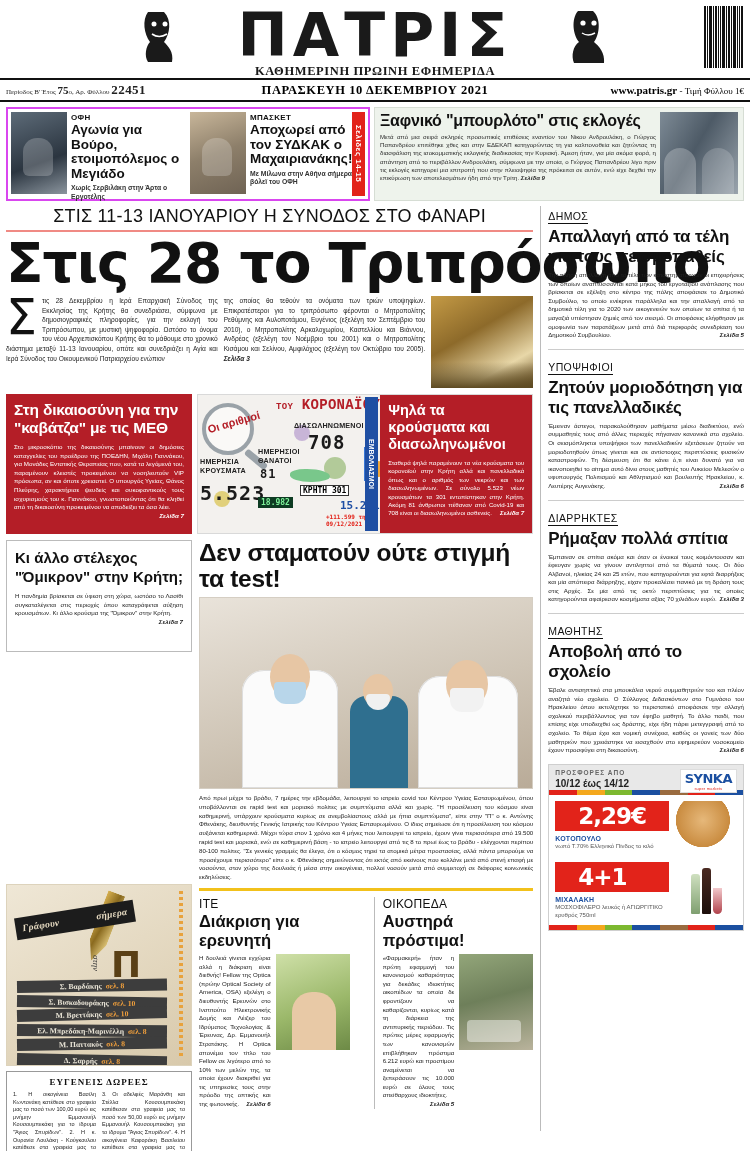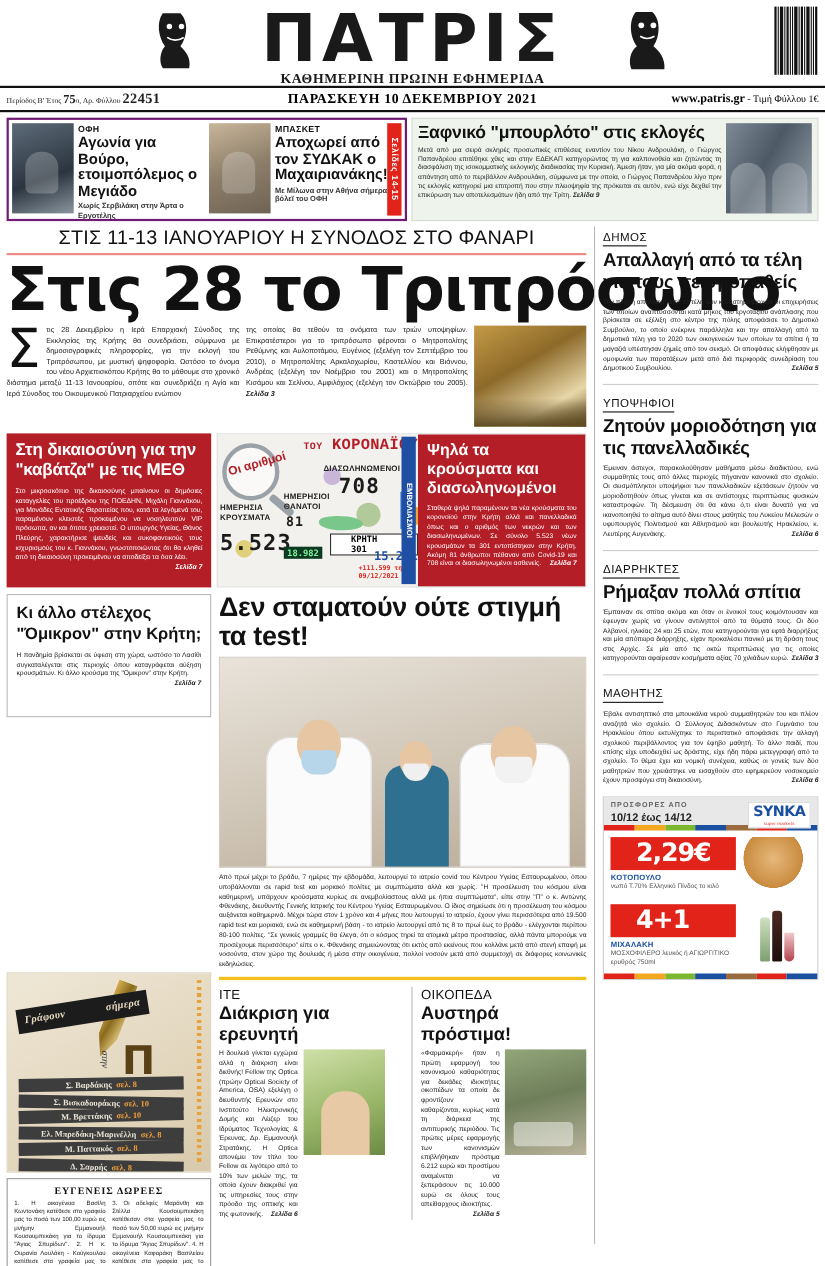--- a/index.html
+++ b/index.html
@@ -68,21 +68,21 @@
   .datebar .right b { font-size: 11px; }
 
   
   .topbanner {
     display: flex;
     height: 94px;
     margin: 5px 6px 0 6px;
   }
   .sportbox {
     flex: 0 0 364px;
-    border: 2px solid #701a75;
+    border: 2px solid #d946ef;
     display: flex;
     padding: 3px;
     position: relative;
     background: #fff;
   }
   .sp-item { display: flex; gap: 4px; flex: 1; }
   .sp-photo {
     flex: 0 0 56px; height: 82px;
     background: linear-gradient(160deg,#5d6b78,#2b3540 60%,#8b959e);
     position: relative; overflow: hidden;
@@ -254,21 +254,21 @@
   }
   .infog .vbar {
     position:absolute; right:2px; top:2px; bottom:2px; width:13px;
     background:#1f4fa3; color:#fff; font-size:7px; font-weight:bold;
     writing-mode: vertical-rl; text-orientation: mixed;
     display:flex; align-items:center; justify-content:center;
   }
   .infog .dias-pill {
     position:absolute; background:#fff; border:1px solid #333;
     font-family:"DejaVu Sans Mono", monospace; font-weight:bold;
-    font-size:8px; padding:0 18px;
+    font-size:8px; padding:0 2px;
   }
   .infog .germ {
     position:absolute; border-radius:50%;
   }
   .infog .crete {
     position:absolute; width:40px; height:13px; background:#79c78b;
     border-radius: 40% 60% 45% 55%;
   }
   .infog .syringe {
     position:absolute; width:4px; height:34px; background:#3a78d6;
@@ -731,20 +731,21 @@
 
       <div class="side-item">
         <div class="side-kick">ΔΙΑΡΡΗΚΤΕΣ</div>
         <div class="side-head">Ρήμαξαν πολλά σπίτια</div>
         <div class="side-body"><span>Έμπαιναν σε σπίτια ακόμα και όταν οι ένοικοί τους κοιμόντουσαν και έφευγαν χωρίς να γίνουν αντιληπτοί από τα θύματά τους. Οι δύο Αλβανοί, ηλικίας 24 και 25 ετών, που κατηγορούνται για εφτά διαρρήξεις και μία απόπειρα διάρρηξης, είχαν προκαλέσει πανικό με τη δράση τους στις Αρχές. Σε μία από τις οκτώ περιπτώσεις για τις οποίες κατηγορούνται αφαίρεσαν κοσμήματα αξίας 70 χιλιάδων ευρώ.</span> <span class="pg">Σελίδα 3</span></div>
       </div>
       <div class="side-rule"></div>
 
       <div class="side-item">
         <div class="side-kick">ΜΑΘΗΤΗΣ</div>
+        <div class="side-head">Αποβολή από το σχολείο</div>
         <div class="side-body"><span>Έβαλε αντισηπτικό στα μπουκάλια νερού συμμαθητριών του και πλέον αναζητά νέο σχολείο. Ο Σύλλογος Διδασκόντων στο Γυμνάσιο του Ηρακλείου όπου εκτυλίχτηκε το περιστατικό αποφάσισε την αλλαγή σχολικού περιβάλλοντος για τον έφηβο μαθητή. Το άλλο παιδί, που επίσης είχε υποδειχθεί ως δράστης, είχε ήδη πάρει μετεγγραφή από το σχολείο. Το θέμα έχει και νομική συνέχεια, καθώς οι γονείς των δύο μαθητριών που χρειάστηκε να εισαχθούν στο εφημερεύον νοσοκομείο έχουν προσφύγει στη δικαιοσύνη.</span> <span class="pg">Σελίδα 6</span></div>
       </div>
 
       <div class="synka">
         <div class="synka-top">
           <div class="synka-offers">ΠΡΟΣΦΟΡΕΣ ΑΠΟ</div>
           <div class="synka-dates">10/12 έως 14/12</div>
           <div class="synka-logo">
             <div class="w">SYNKA</div>
             <div class="s">super markets</div>

